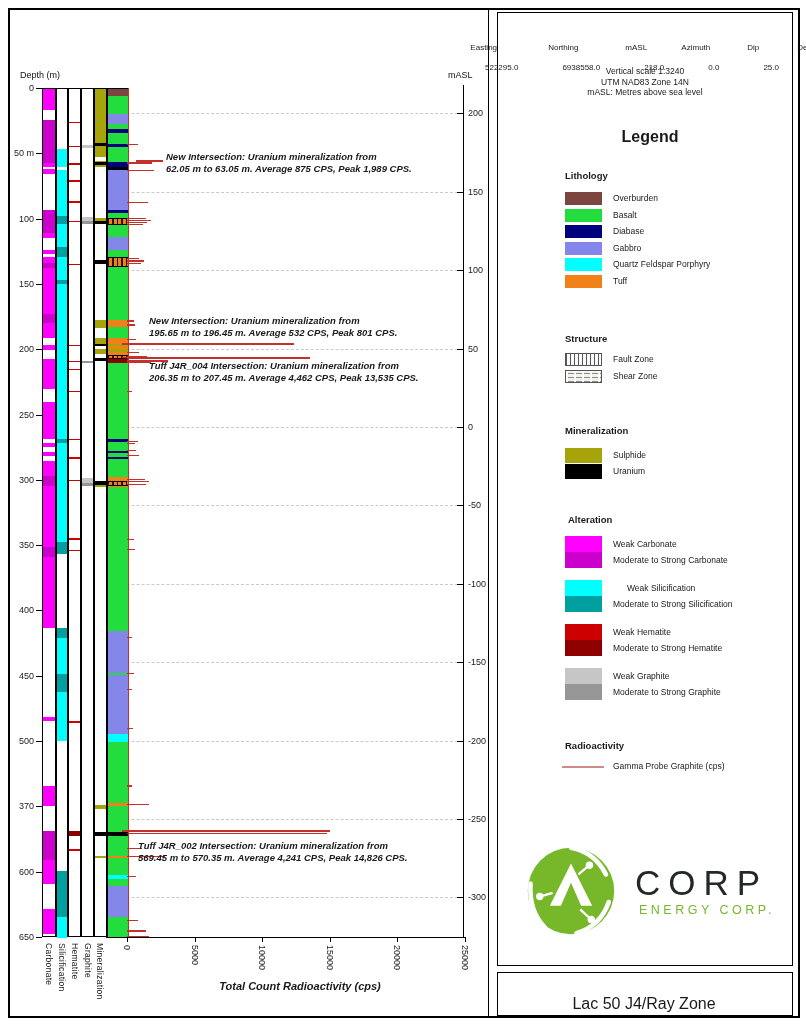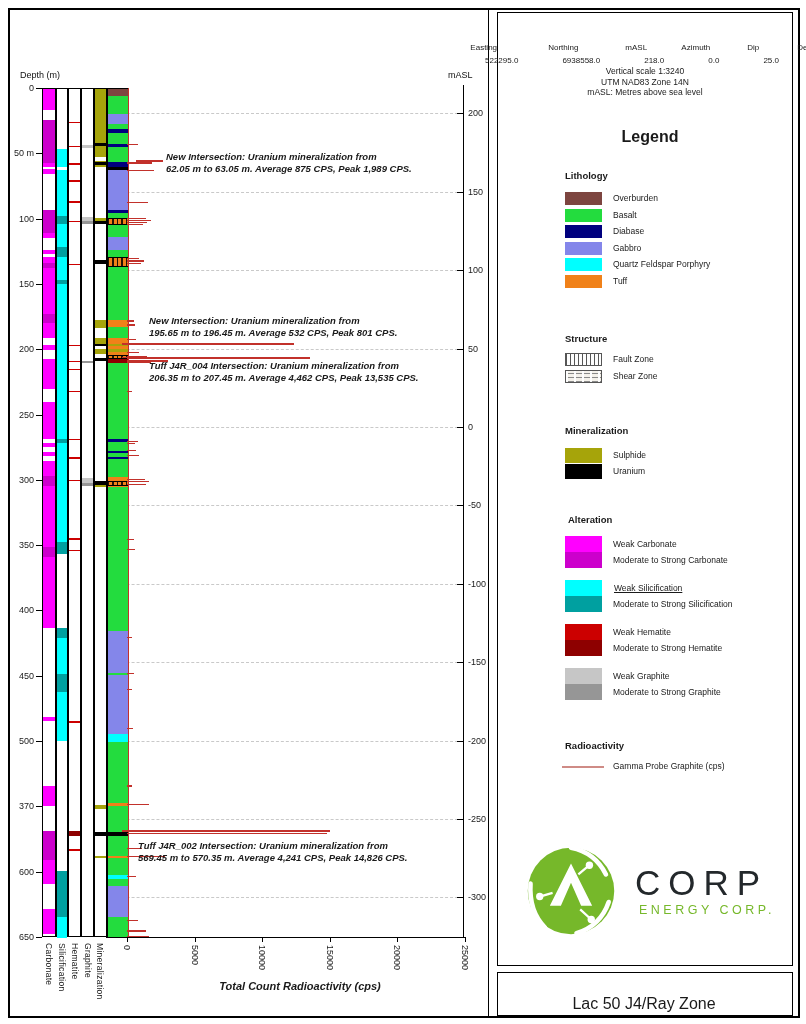--- a/index.html
+++ b/index.html
@@ -27,21 +27,21 @@
   .xtitle{left:160px;top:980px;width:280px;text-align:center;font-size:11px;font-weight:bold;font-style:italic;}
   .ann{position:absolute;font-size:9.5px;font-weight:bold;font-style:italic;line-height:11.5px;white-space:nowrap;}
   .leader{position:absolute;height:1.6px;background:#c2312b;}
   
   .rp-box{left:497px;top:12px;width:294px;height:952px;border:1px solid #000;}
   .ft-box{left:497px;top:972px;width:294px;height:42px;border:1.5px solid #000;text-align:center;}
   .title{left:500px;top:15px;width:290px;text-align:center;font-size:22px;letter-spacing:.5px;}
   .params{left:504px;top:43px;width:284px;display:flex;justify-content:center;font-size:8px;}
   .pcol{text-align:center;padding:0 4px;}
   .pcol .pl{white-space:nowrap;}
-  .pcol .pv{white-space:nowrap;margin-top:4px;padding-left:36px;}
+  .pcol .pv{white-space:nowrap;margin-top:11px;padding-left:36px;}
   .notes{left:500px;top:66px;width:290px;text-align:center;font-size:8.5px;line-height:10.5px;}
   .leg-title{left:500px;top:128px;width:300px;text-align:center;font-size:16px;font-weight:bold;}
   .sec-hdr{position:absolute;font-size:9.5px;font-weight:bold;}
   .sw{position:absolute;width:37px;border:0;}
   .sw-lab{position:absolute;font-size:8.5px;transform:translateY(1px);white-space:nowrap;}
   .sw-fault{background:repeating-linear-gradient(90deg,#555 0 1px,#fdfdfd 1px 4px);border:1px solid #555;box-sizing:border-box;}
   .sw-shear{background:repeating-linear-gradient(90deg,rgba(255,255,255,.95) 0 2px,transparent 2px 8px),repeating-linear-gradient(0deg,#8a8a8a 0 1px,transparent 1px 4px),#f4f1ea;border:1px solid #555;box-sizing:border-box;}
   .gamma-sw{position:absolute;height:1.5px;background:#cf8b86;}
   .logo-row{left:525px;top:845px;width:250px;height:100px;}
   .atha{left:635px;top:863px;font-size:35px;letter-spacing:8px;color:#23282b;font-weight:500;}
@@ -424,21 +424,21 @@
       <div class="abs sw-lab" style="left: 613px; top: 465px;">Uranium</div>
     </div>
   <div class="abs sec-hdr" style="left:568px;top:514px;">Alteration</div>
   <div id="alt-items">
       <div class="abs sw " style="left: 565px; top: 536px; width: 37px; height: 16px; background: rgb(255, 0, 255);"></div>
       <div class="abs sw " style="left: 565px; top: 552px; width: 37px; height: 16px; background: rgb(204, 0, 204);"></div>
       <div class="abs sw-lab" style="left: 613px; top: 538px;">Weak Carbonate</div>
       <div class="abs sw-lab" style="left: 613px; top: 554px;">Moderate to Strong Carbonate</div>
       <div class="abs sw " style="left: 565px; top: 580px; width: 37px; height: 16px; background: rgb(0, 255, 255);"></div>
       <div class="abs sw " style="left: 565px; top: 596px; width: 37px; height: 16px; background: rgb(0, 160, 160);"></div>
-      <div class="abs sw-lab" style="left: 614px; top: 582px; text-decoration: underline;">Weak Silicification</div>
+      <div class="abs sw-lab" style="left: 627px; top: 582px;">Weak Silicification</div>
       <div class="abs sw-lab" style="left: 613px; top: 598px;">Moderate to Strong Silicification</div>
       <div class="abs sw " style="left: 565px; top: 624px; width: 37px; height: 16px; background: rgb(204, 0, 0);"></div>
       <div class="abs sw " style="left: 565px; top: 640px; width: 37px; height: 16px; background: rgb(142, 0, 0);"></div>
       <div class="abs sw-lab" style="left: 613px; top: 626px;">Weak Hematite</div>
       <div class="abs sw-lab" style="left: 613px; top: 642px;">Moderate to Strong Hematite</div>
       <div class="abs sw " style="left: 565px; top: 668px; width: 37px; height: 16px; background: rgb(198, 198, 198);"></div>
       <div class="abs sw " style="left: 565px; top: 684px; width: 37px; height: 16px; background: rgb(150, 150, 150);"></div>
       <div class="abs sw-lab" style="left: 613px; top: 670px;">Weak Graphite</div>
       <div class="abs sw-lab" style="left: 613px; top: 686px;">Moderate to Strong Graphite</div>
     </div>

